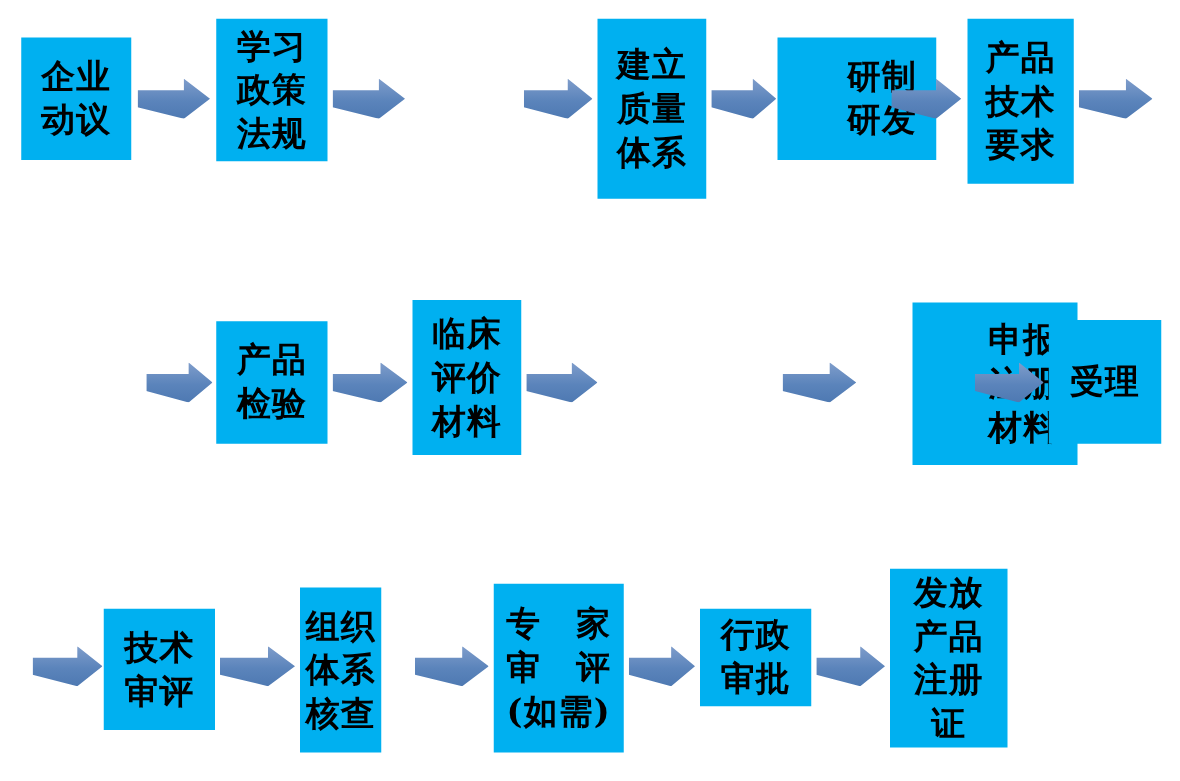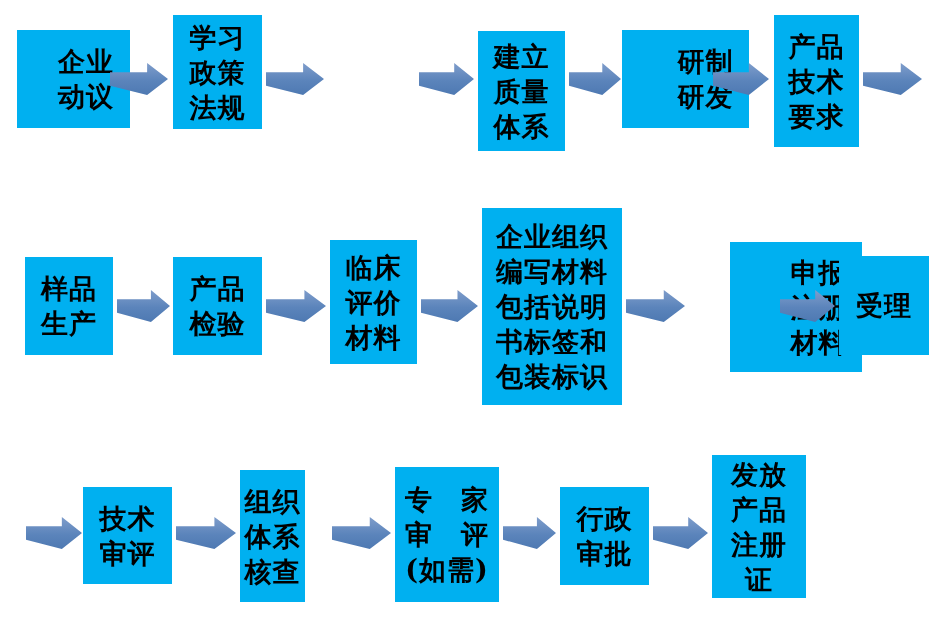--- a/index.html
+++ b/index.html
@@ -22,24 +22,24 @@
     letter-spacing:1px;
     white-space:pre-line;
   }
   .arrow{
     position:absolute;
     height:32px;
     background:linear-gradient(180deg,var(--arrow_light,#7f9dcb) 0%,var(--arrow_mid,#5b84bb) 55%,var(--arrow_dark,#4e79b2) 100%);
     clip-path:polygon(0 29%,64% 29%,64% 0,100% 50%,64% 100%,0 71%);
   }
   
-  .n1{left:17px;top:30px;width:88px;height:98px;padding-left:25px;}
+  .n1{left:17px;top:30px;width:88px;height:98px;}
   .n2{left:173px;top:15px;width:89px;height:114px;}
   .n3{left:328px;top:5px;width:85px;height:152px;}
-  .n4{left:478px;top:31px;width:87px;height:120px;}
+  .n4{left:478px;top:15px;width:87px;height:144px;}
   .n5{left:622px;top:30px;width:87px;height:98px;padding-left:40px;}
   .n6{left:774px;top:15px;width:85px;height:132px;}
   
   .a1{left:110px;top:63px;width:58px;}
   .a2{left:266px;top:63px;width:58px;}
   .a3{left:419px;top:63px;width:55px;}
   .a4{left:569px;top:63px;width:52px;}
   .a5{left:713px;top:63px;width:56px;}
   .a6{left:863px;top:63px;width:59px;}
   
@@ -52,21 +52,21 @@
   
   .b1{left:117px;top:290px;width:53px;}
   .b2{left:266px;top:290px;width:60px;}
   .b3{left:421px;top:290px;width:57px;}
   .b4{left:626px;top:290px;width:59px;}
   .b5{left:780px;top:290px;width:55px;}
   
   .n13{left:83px;top:487px;width:89px;height:97px;}
   .n14{left:240px;top:470px;width:65px;height:132px;}
   .n15{left:395px;top:467px;width:104px;height:135px;}
-  .n16{left:560px;top:487px;width:89px;height:98px;}
+  .n16{left:560px;top:487px;width:89px;height:78px;}
   .n17{left:712px;top:455px;width:94px;height:143px;}
   
   .c0{left:26px;top:517px;width:56px;}
   .c1{left:176px;top:517px;width:60px;}
   .c2{left:332px;top:517px;width:59px;}
   .c3{left:503px;top:517px;width:53px;}
   .c4{left:653px;top:517px;width:55px;}
 </style>
 </head>
 <body>
@@ -86,35 +86,28 @@
 体系</div>
   <div class="arrow a4"></div>
   <div class="node n5">研制
 研发</div>
   <div class="arrow a5"></div>
   <div class="node n6">产品
 技术
 要求</div>
   <div class="arrow a6"></div>
 
-  <div class="node n7">样品
-生产</div>
   <div class="arrow b1"></div>
   <div class="node n8">产品
 检验</div>
   <div class="arrow b2"></div>
   <div class="node n9">临床
 评价
 材料</div>
   <div class="arrow b3"></div>
-  <div class="node n10">企业组织
-编写材料
-包括说明
-书标签和
-包装标识</div>
   <div class="arrow b4"></div>
   <div class="node n11">申报
 注册
 材料</div>
   <div class="arrow b5"></div>
   <div class="node n12">受理</div>
 
   <div class="arrow c0"></div>
   <div class="node n13">技术
 审评</div>

